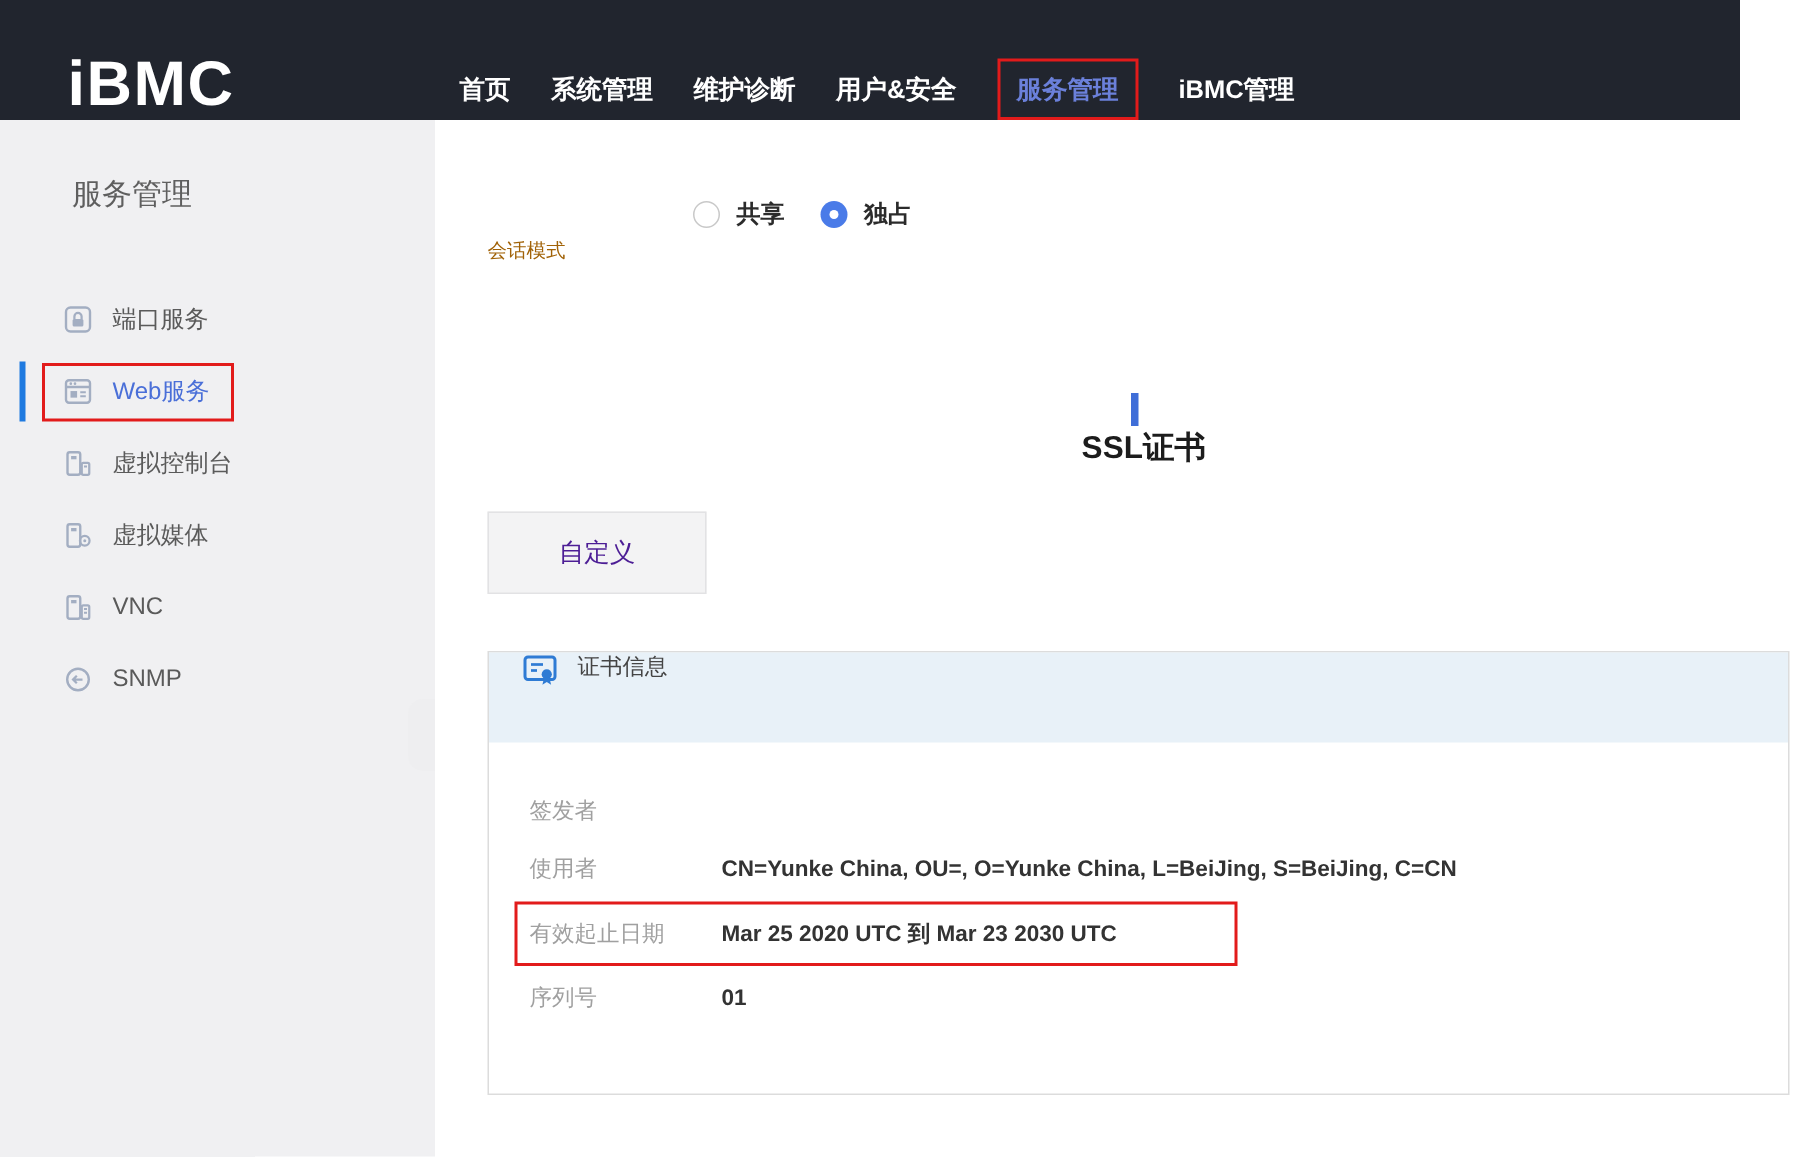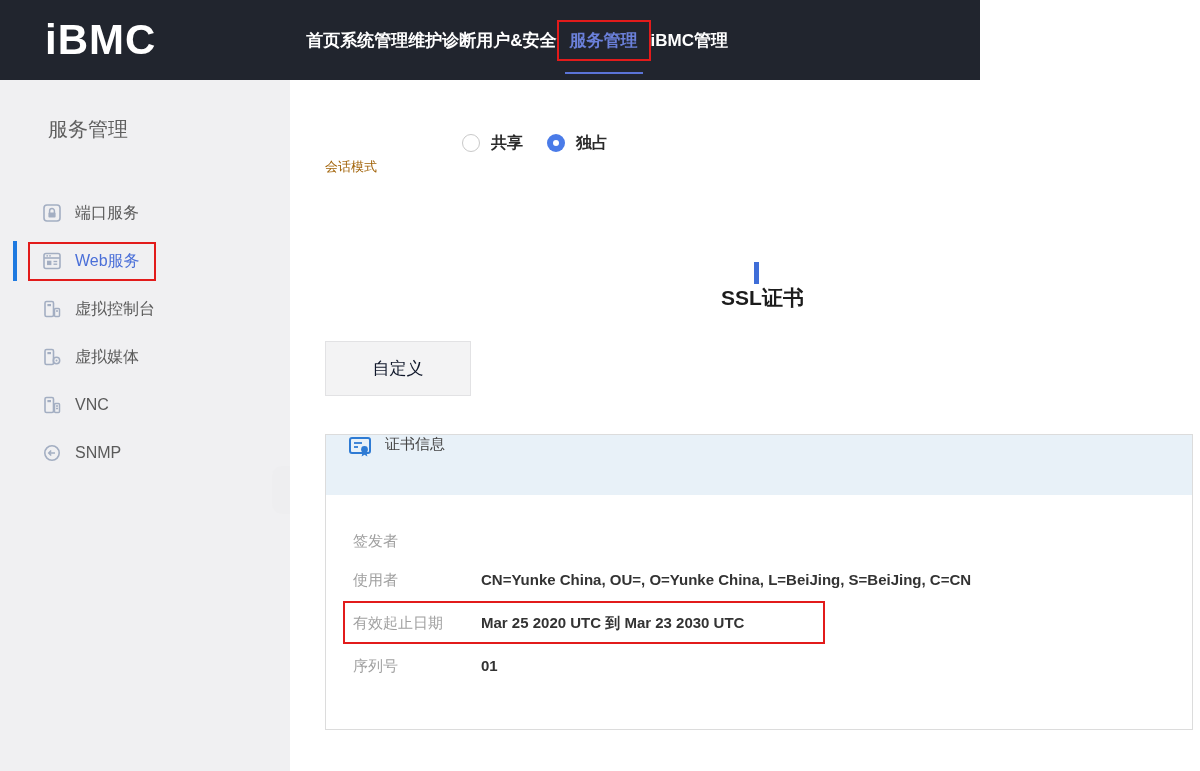--- a/index.html
+++ b/index.html
@@ -1,21 +1,21 @@
 <!DOCTYPE html>
 <html><head>
 <meta charset="utf-8">
 <style>
   * { margin:0; padding:0; box-sizing:border-box; }
   html,body { width:1200px; height:771px; font-family:"Liberation Sans","DejaVu Sans",sans-serif; background:#fff; overflow:hidden; }
 
   
-  .header { position:absolute; top:0; left:0; width:980px; height:80px; background:#21252e; display:flex; align-items:center; }
+  .header { position:absolute; top:0; left:0; width:1160px; height:80px; background:#21252e; display:flex; align-items:flex-end; }
   .logo { margin-left:45px; color:#fff; font-size:42px; font-weight:bold; letter-spacing:1px; }
-  .nav { display:flex; align-items:center; margin-left:150px; }
+  .nav { display:flex; align-items:center; margin-left:150px; gap:27px; }
   .nav-item { color:#fff; font-size:17px; font-weight:bold; cursor:pointer; white-space:nowrap; }
   .nav-item-active-wrap { position:relative; }
   .nav-item-active { color:#6b80da; border:2px solid #e21b1b; padding:7px 11px; display:inline-block; }
   .nav-underline { position:absolute; left:8px; right:8px; bottom:-13px; height:2px; background:#5b74d8; }
 
   
   .sidebar { position:absolute; top:80px; left:0; width:290px; height:691px; background:#f0f0f2; }
   .sidebar-title { padding:36px 0 0 48px; font-size:20px; color:#5f5f5f; }
   .side-menu { margin-top:46px; }
   .side-item { position:relative; display:flex; align-items:center; height:48px; padding-left:42px; font-size:16px; color:#5a5a5a; cursor:pointer; }
@@ -38,21 +38,21 @@
   .radio-circle.checked { border:none; background:#4a7be8; position:relative; }
   .radio-circle.checked::after { content:""; position:absolute; left:6px; top:6px; width:6px; height:6px; border-radius:50%; background:#fff; }
   .radio-label { font-size:16px; font-weight:bold; color:#2b2b2b; }
 
   .save-btn { margin-top:36px; width:126px; height:57px; background:#c6c6c9; color:#fff; font-size:18px; border:none; border-radius:2px; display:flex; align-items:center; justify-content:center; cursor:not-allowed; }
 
   .section-title { margin-top:86px; display:flex; align-items:center;flex-direction:column; }
   .section-bar { width:5px; height:22px; background:#3f6ed8; margin-right:13px; }
   .section-text { font-size:21px; font-weight:bold; color:#1c1c1c; }
 
-  .custom-btn { margin-top:29px; width:146px; height:55px; background:#f3f3f4; border:1px solid #e2e2e4; color:#0f172a; font-size:17px; display:flex; align-items:center; justify-content:center; cursor:pointer; }
+  .custom-btn { margin-top:29px; width:146px; height:55px; background:#f3f3f4; border:1px solid #e2e2e4; color:#4c1d95; font-size:17px; display:flex; align-items:center; justify-content:center; cursor:pointer; }
 
   
   .panel { margin-top:38px; width:868px; border:1px solid #dcdcdc; background:#fff; }
   .panel-header { height:60px; background:#e8f1f8; display:flex; align-items:flex-start; padding-left:22px; }
   .panel-header .p-icon { width:24px; height:24px; }
   .panel-title { margin-left:13px; font-size:15px; color:#444; }
   .panel-body { padding:26px 20px 44px 27px; }
   .cert-row { display:flex; align-items:flex-start; line-height:39px; font-size:15px; }
   .cert-label { width:128px; flex:0 0 auto; color:#a0a0a0; }
   .cert-value { color:#333; font-weight:bold; }

